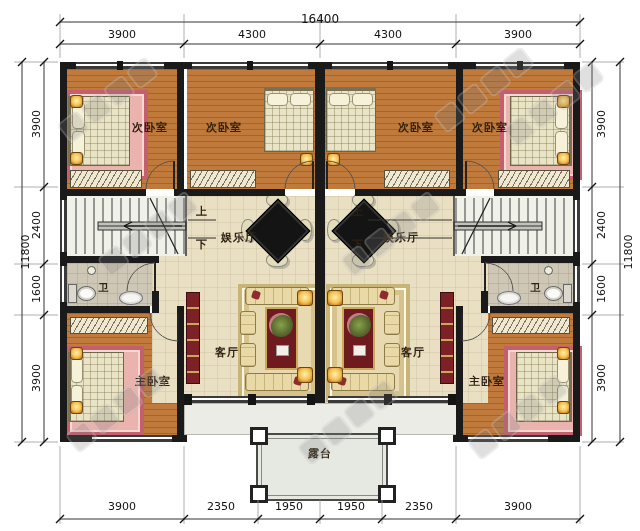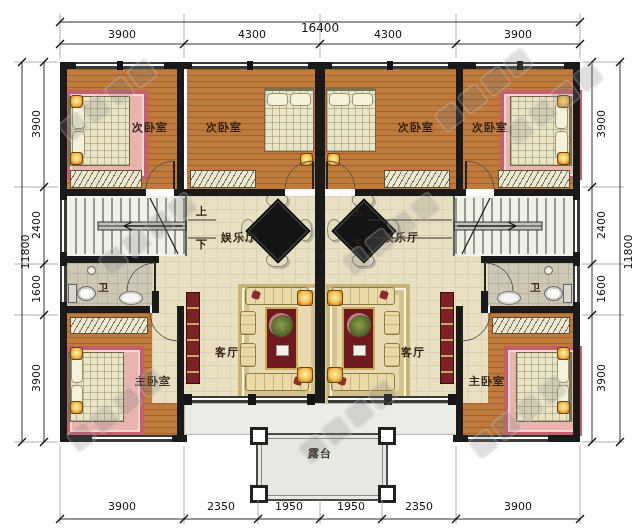--- a/index.html
+++ b/index.html
@@ -301,21 +301,21 @@
   <div class="lbl" style="left:227px;top:352px">客厅</div>
   <div class="lbl" style="left:413px;top:352px">客厅</div>
   <div class="lbl" style="left:104px;top:288px;font-size:10px">卫</div>
   <div class="lbl" style="left:536px;top:288px;font-size:10px">卫</div>
   <div class="lbl" style="left:320px;top:453px">露台</div>
   <div class="lbl" style="left:202px;top:211px">上</div>
   <div class="lbl" style="left:202px;top:244px">下</div>
   <div class="lbl" style="left:358px;top:211px">上</div>
   <div class="lbl" style="left:358px;top:244px">下</div>
 
-  <div class="dim big" style="left:320px;top:28px">16400</div>
+  <div class="dim big" style="left:320px;top:19px">16400</div>
   <div class="dim" style="left:122px;top:34px">3900</div>
   <div class="dim" style="left:252px;top:34px">4300</div>
   <div class="dim" style="left:388px;top:34px">4300</div>
   <div class="dim" style="left:518px;top:34px">3900</div>
   <div class="dim" style="left:122px;top:506px">3900</div>
   <div class="dim" style="left:221px;top:506px">2350</div>
   <div class="dim" style="left:289px;top:506px">1950</div>
   <div class="dim" style="left:351px;top:506px">1950</div>
   <div class="dim" style="left:419px;top:506px">2350</div>
   <div class="dim" style="left:518px;top:506px">3900</div>

